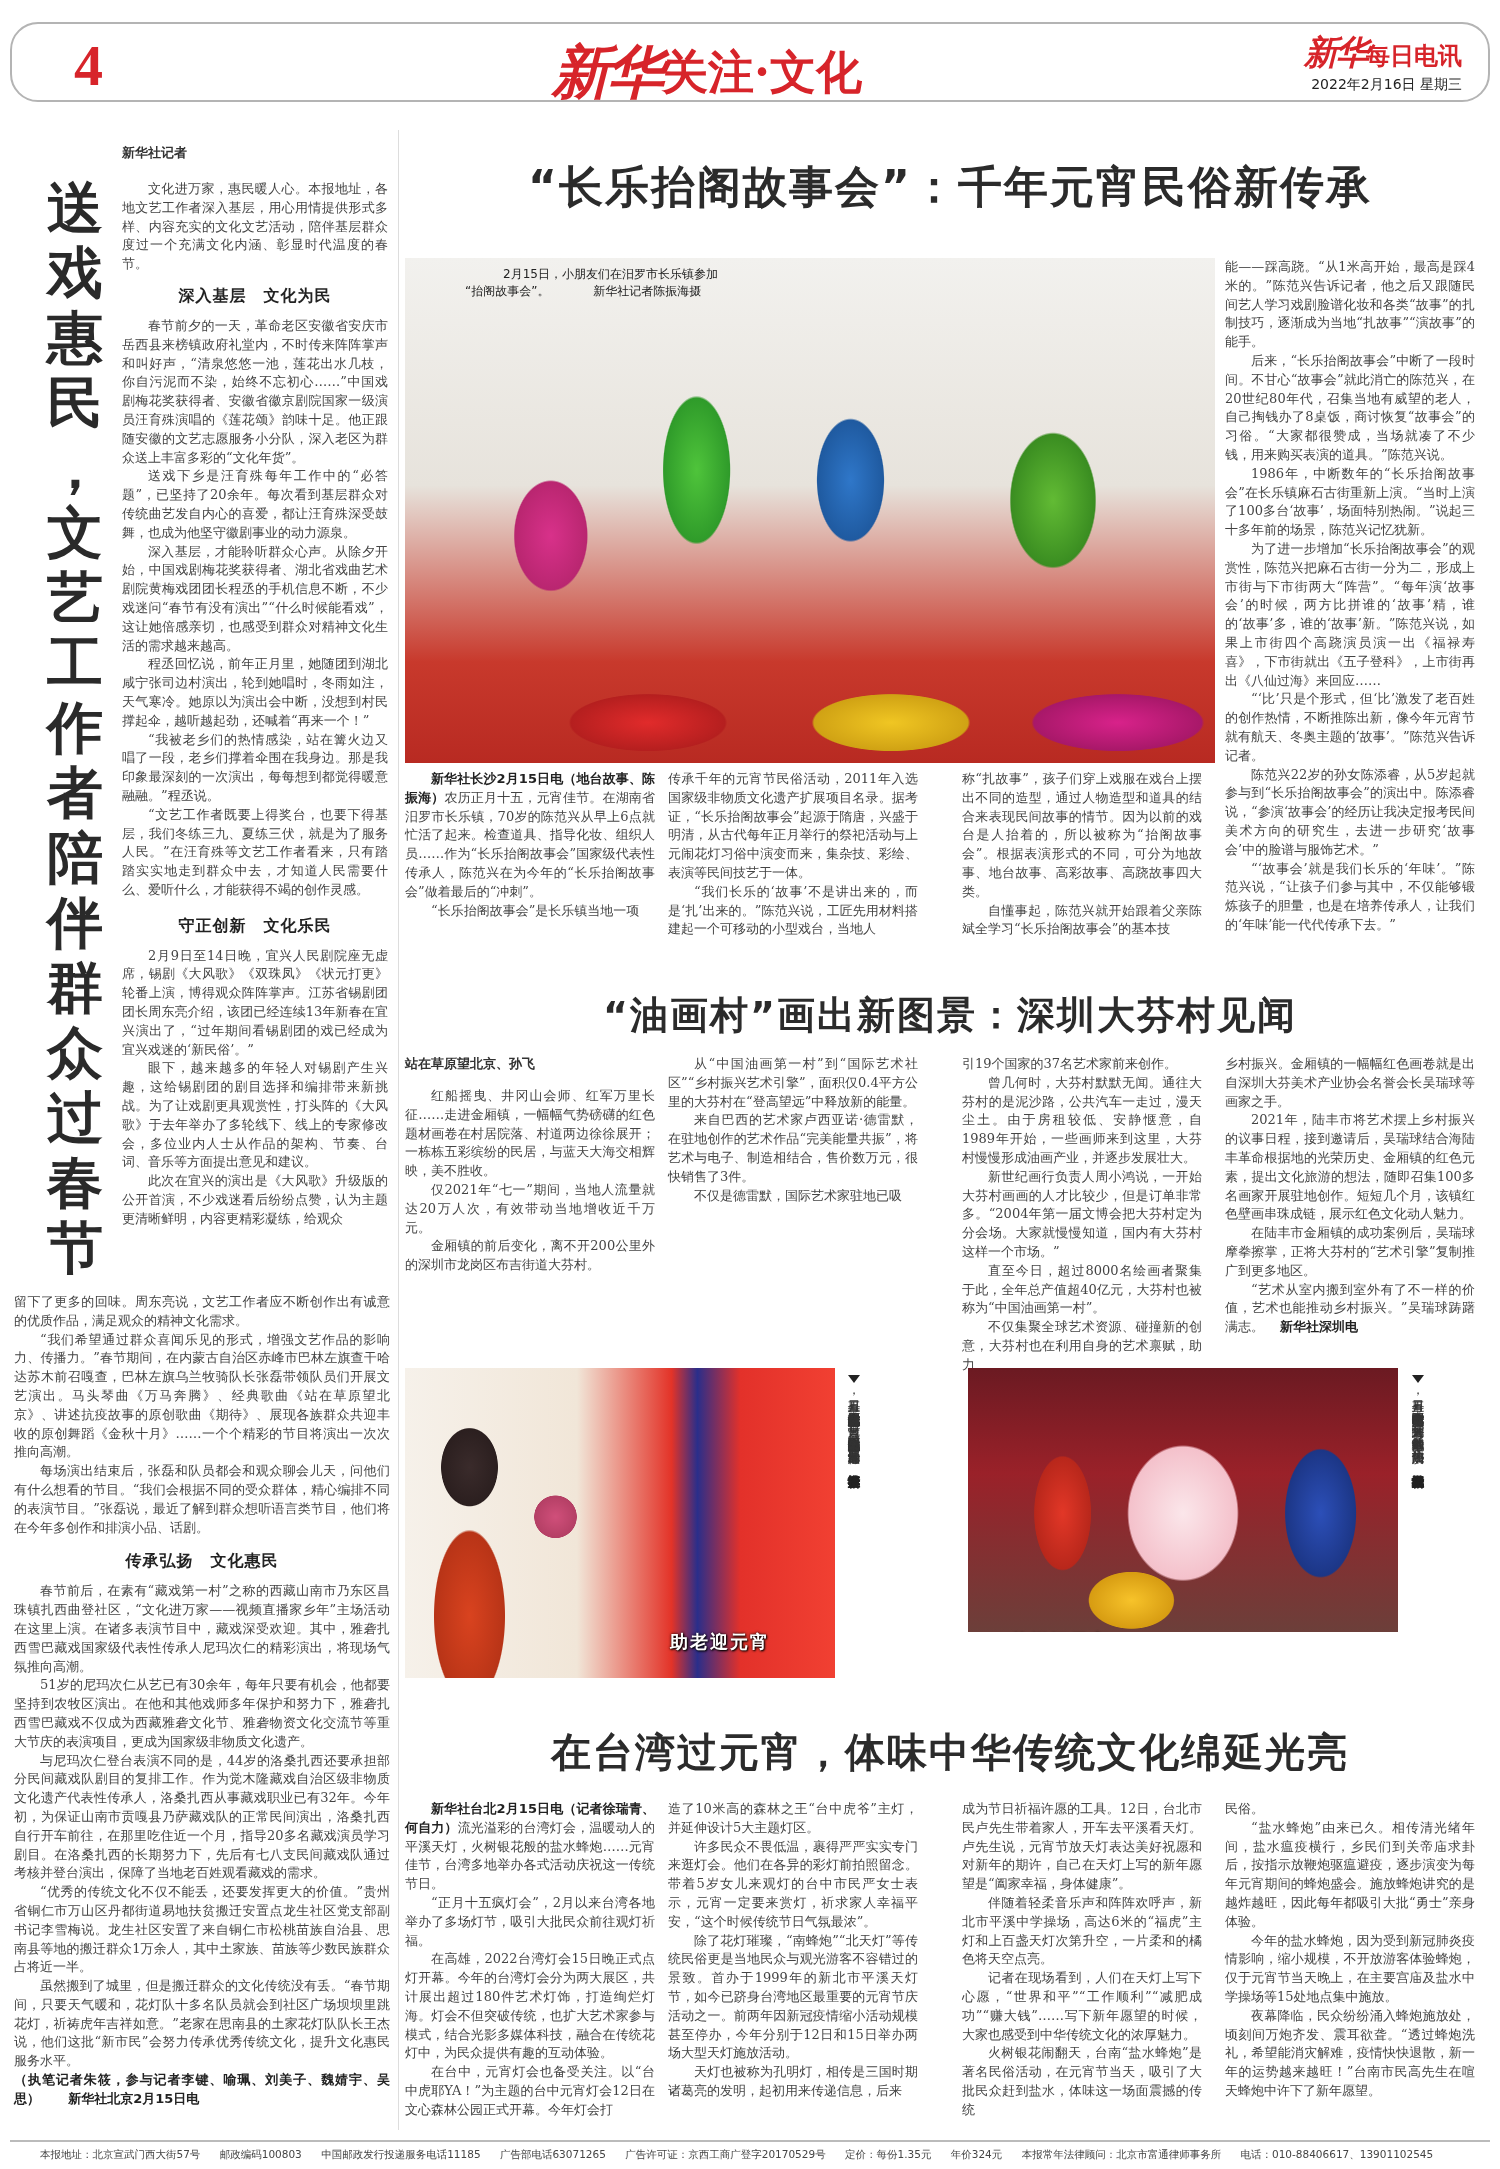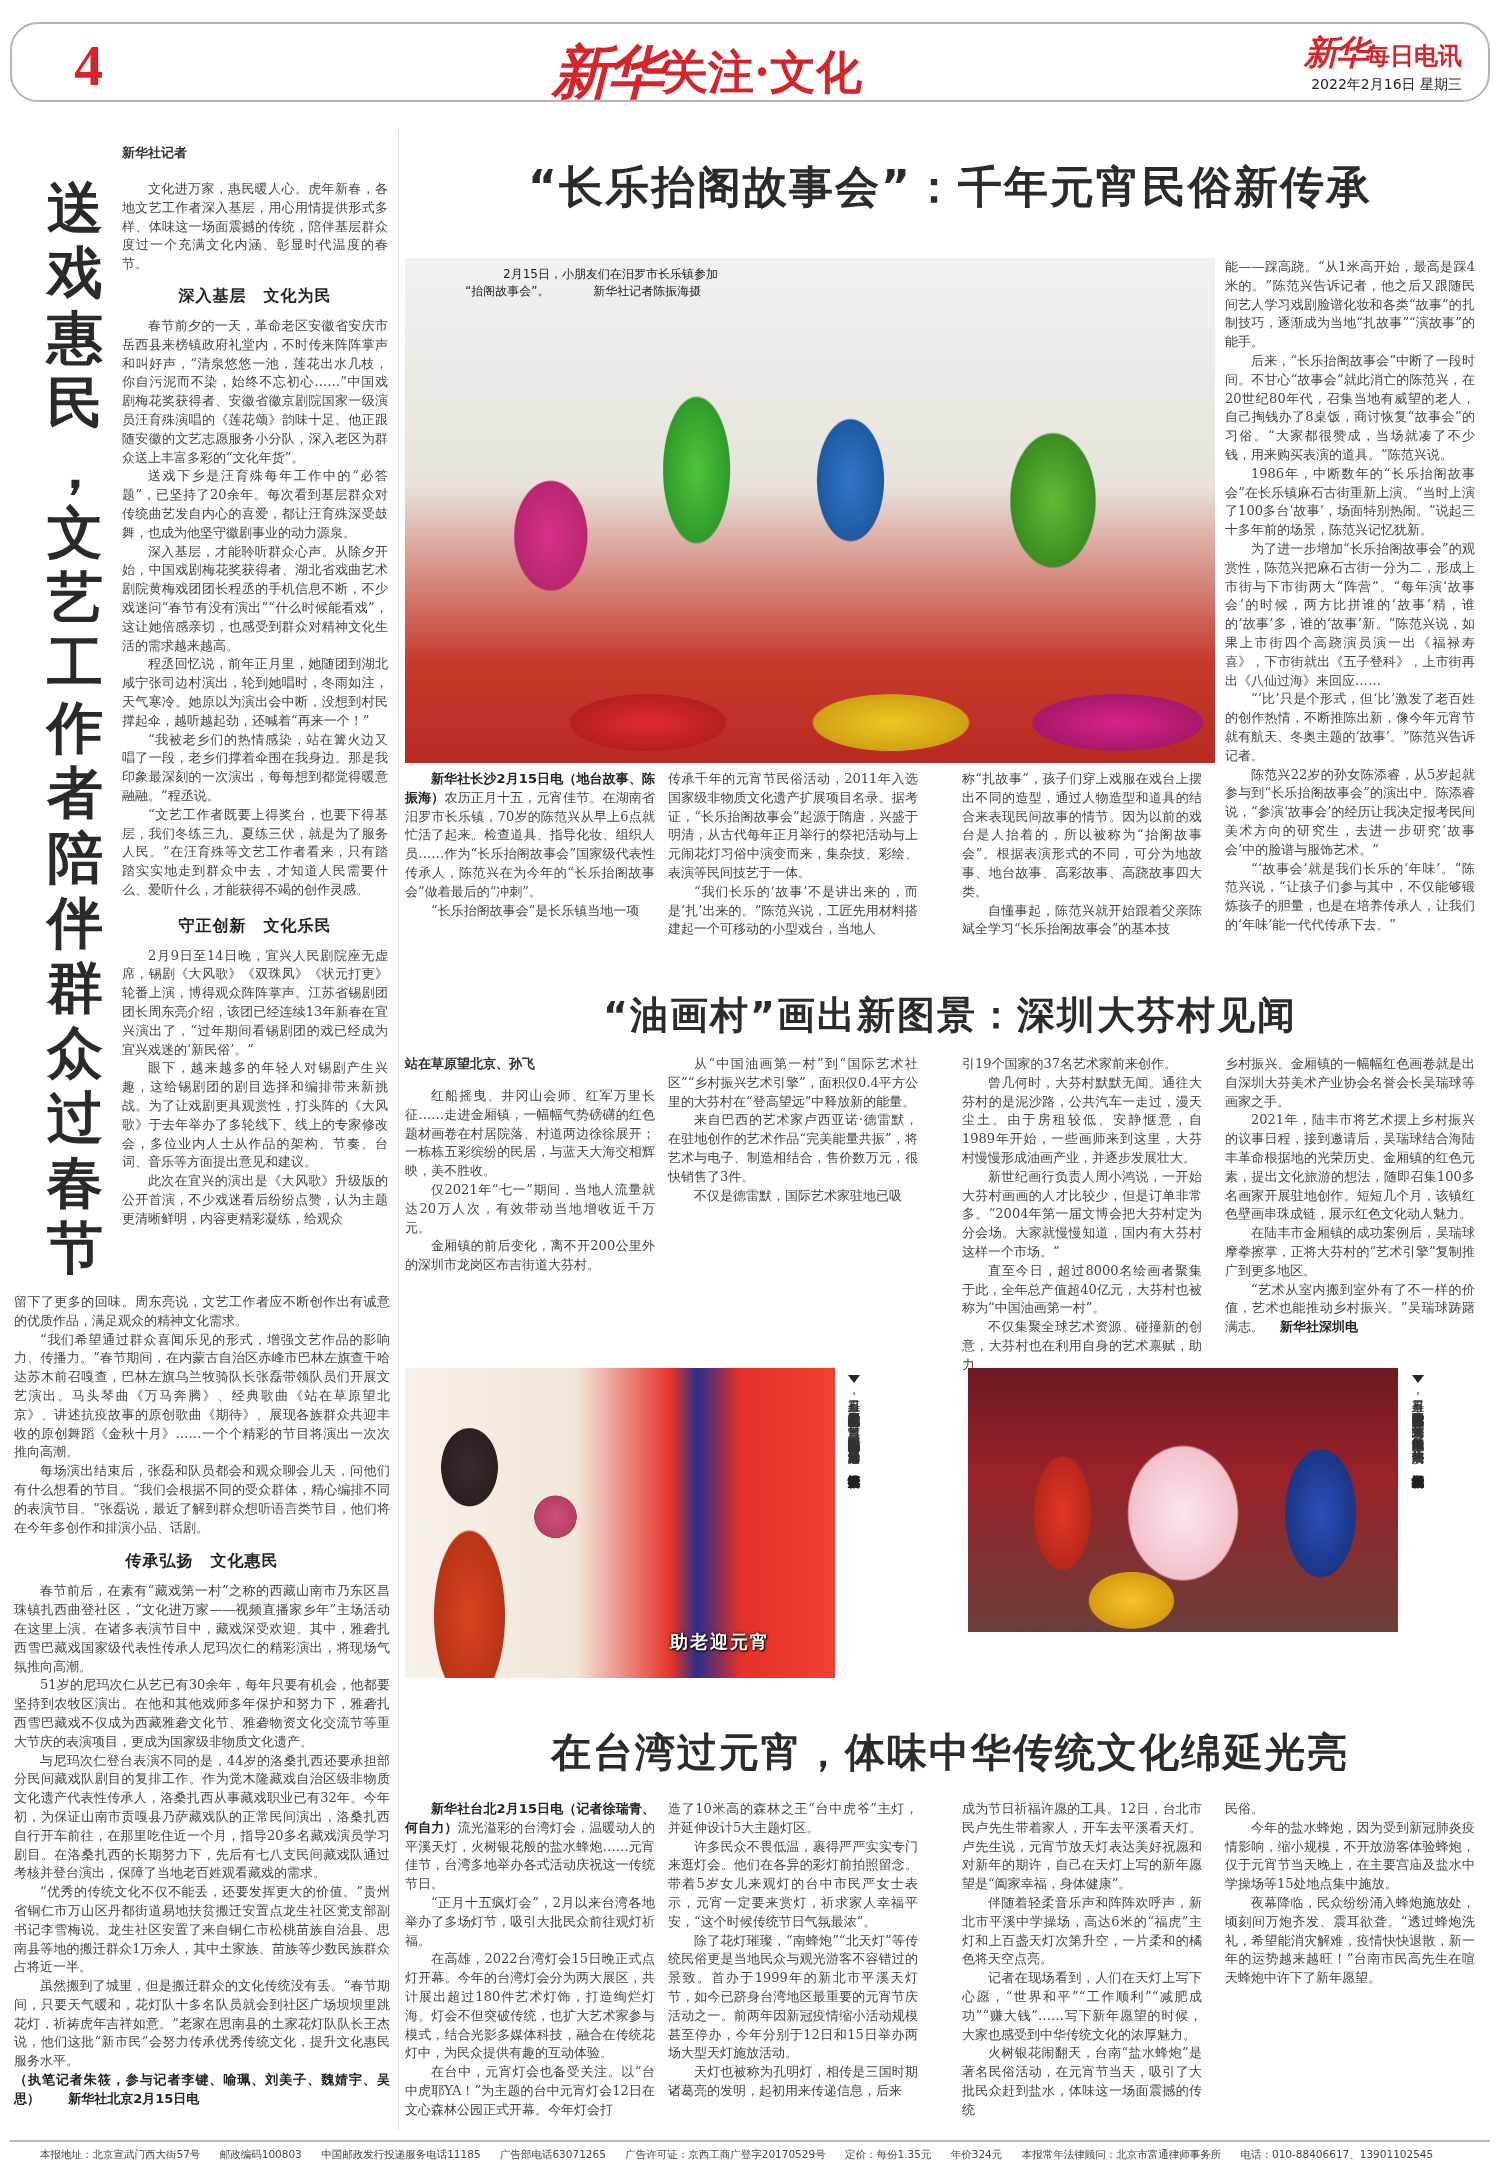--- a/index.html
+++ b/index.html
@@ -109,21 +109,21 @@
     <span>群</span>
     <span>众</span>
     <span>过</span>
     <span>春</span>
     <span>节</span>
   </div>
 
 <div class="col" style="left:122px; top:144px; width:266px;">
   <div class="byline">新华社记者</div>
   <div class="text" style="margin-top:18px;">
-    <p>文化进万家，惠民暖人心。虎年新春，各地文艺工作者深入基层，用心用情提供形式多样、体味这一场面震撼的传统，陪伴基层群众度过一个充满文化内涵、彰显时代温度的春节。</p>
+    <p>文化进万家，惠民暖人心。本报地址，各地文艺工作者深入基层，用心用情提供形式多样、内容充实的文化文艺活动，陪伴基层群众度过一个充满文化内涵、彰显时代温度的春节。</p>
   </div>
   <div class="subhead">深入基层　文化为民</div>
   <div class="text">
     <p>春节前夕的一天，革命老区安徽省安庆市岳西县来榜镇政府礼堂内，不时传来阵阵掌声和叫好声，“清泉悠悠一池，莲花出水几枝，你自污泥而不染，始终不忘初心……”中国戏剧梅花奖获得者、安徽省徽京剧院国家一级演员汪育殊演唱的《莲花颂》韵味十足。他正跟随安徽的文艺志愿服务小分队，深入老区为群众送上丰富多彩的“文化年货”。</p>
     <p>送戏下乡是汪育殊每年工作中的“必答题”，已坚持了20余年。每次看到基层群众对传统曲艺发自内心的喜爱，都让汪育殊深受鼓舞，也成为他坚守徽剧事业的动力源泉。</p>
     <p>深入基层，才能聆听群众心声。从除夕开始，中国戏剧梅花奖获得者、湖北省戏曲艺术剧院黄梅戏团团长程丞的手机信息不断，不少戏迷问“春节有没有演出”“什么时候能看戏”，这让她倍感亲切，也感受到群众对精神文化生活的需求越来越高。</p>
     <p>程丞回忆说，前年正月里，她随团到湖北咸宁张司边村演出，轮到她唱时，冬雨如注，天气寒冷。她原以为演出会中断，没想到村民撑起伞，越听越起劲，还喊着“再来一个！”</p>
     <p>“我被老乡们的热情感染，站在篝火边又唱了一段，老乡们撑着伞围在我身边。那是我印象最深刻的一次演出，每每想到都觉得暖意融融。”程丞说。</p>
     <p>“文艺工作者既要上得奖台，也要下得基层，我们冬练三九、夏练三伏，就是为了服务人民。”在汪育殊等文艺工作者看来，只有踏踏实实地走到群众中去，才知道人民需要什么、爱听什么，才能获得不竭的创作灵感。</p>
   </div>
@@ -253,20 +253,21 @@
   <p>天灯也被称为孔明灯，相传是三国时期诸葛亮的发明，起初用来传递信息，后来</p>
 </div>
 <div class="col text" style="left:962px; top:1800px; width:240px;">
   <p style="text-indent:0">成为节日祈福许愿的工具。12日，台北市民卢先生带着家人，开车去平溪看天灯。卢先生说，元宵节放天灯表达美好祝愿和对新年的期许，自己在天灯上写的新年愿望是“阖家幸福，身体健康”。</p>
   <p>伴随着轻柔音乐声和阵阵欢呼声，新北市平溪中学操场，高达6米的“福虎”主灯和上百盏天灯次第升空，一片柔和的橘色将天空点亮。</p>
   <p>记者在现场看到，人们在天灯上写下心愿，“世界和平”“工作顺利”“减肥成功”“赚大钱”……写下新年愿望的时候，大家也感受到中华传统文化的浓厚魅力。</p>
   <p>火树银花闹翻天，台南“盐水蜂炮”是著名民俗活动，在元宵节当天，吸引了大批民众赶到盐水，体味这一场面震撼的传统</p>
 </div>
 <div class="col text" style="left:1225px; top:1800px; width:250px;">
   <p style="text-indent:0">民俗。</p>
+  <p>“盐水蜂炮”由来已久。相传清光绪年间，盐水瘟疫横行，乡民们到关帝庙求卦后，按指示放鞭炮驱瘟避疫，逐步演变为每年元宵期间的蜂炮盛会。施放蜂炮讲究的是越炸越旺，因此每年都吸引大批“勇士”亲身体验。</p>
   <p>今年的盐水蜂炮，因为受到新冠肺炎疫情影响，缩小规模，不开放游客体验蜂炮，仅于元宵节当天晚上，在主要宫庙及盐水中学操场等15处地点集中施放。</p>
   <p>夜幕降临，民众纷纷涌入蜂炮施放处，顷刻间万炮齐发、震耳欲聋。“透过蜂炮洗礼，希望能消灾解难，疫情快快退散，新一年的运势越来越旺！”台南市民高先生在喧天蜂炮中许下了新年愿望。</p>
 </div>
 
 <div class="footer-rule"></div>
 <div class="footer">
   <span>本报地址：北京宣武门西大街57号</span>
   <span>邮政编码100803</span>
   <span>中国邮政发行投递服务电话11185</span>
   <span>广告部电话63071265</span>

